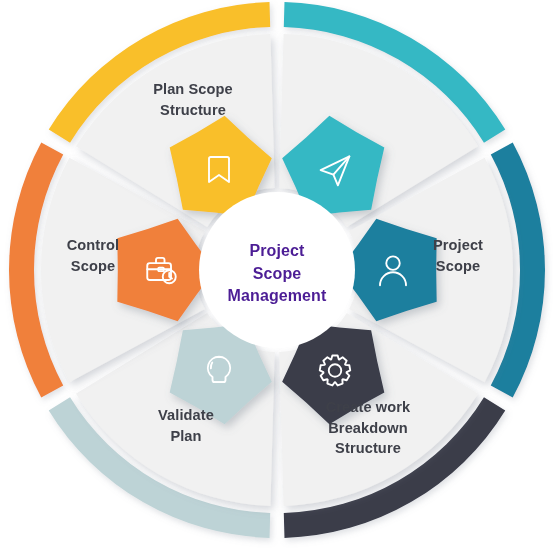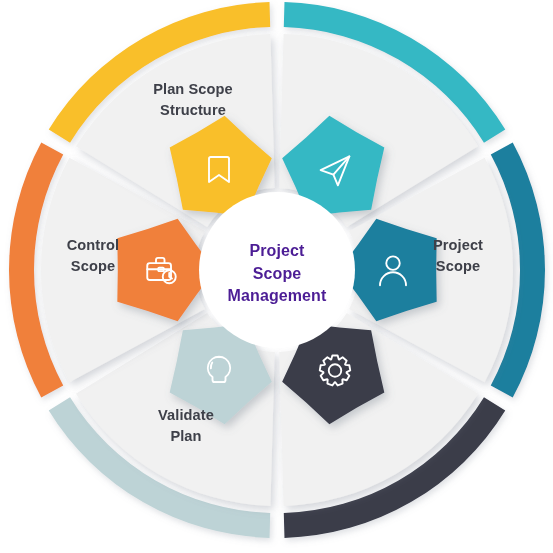--- a/index.html
+++ b/index.html
@@ -113,20 +113,23 @@
           <path d="M-2.97 -8.92 L-2.12 -12.01 L2.12 -12.01 L2.97 -8.92 L3.46 -8.74 L6.10 -10.57 L9.35 -7.84 L8.01 -4.93 L8.27 -4.47 L11.46 -4.17 L12.20 0.00 L9.30 1.37 L9.21 1.89 L11.46 4.17 L9.35 7.84 L6.24 7.03 L5.84 7.37 L6.10 10.57 L2.12 12.01 L0.26 9.40 L-0.26 9.40 L-2.12 12.01 L-6.10 10.57 L-5.84 7.37 L-6.24 7.03 L-9.35 7.84 L-11.46 4.17 L-9.21 1.89 L-9.30 1.37 L-12.20 0.00 L-11.46 -4.17 L-8.27 -4.47 L-8.01 -4.93 L-9.35 -7.84 L-6.10 -10.57 L-3.46 -8.74 Z"></path>
           <circle cx="0" cy="0" r="5"></circle>
         </g>
       </g>
   </svg>
 
   <div class="seg-label" id="lbl-0">Plan Scope
 Structure</div>
   <div class="seg-label" id="lbl-2">Project
 Scope</div>
+  <div class="seg-label" id="lbl-3">Create work
+Breakdown
+Structure</div>
   <div class="seg-label" id="lbl-4">Validate
 Plan</div>
   <div class="seg-label" id="lbl-5">Control
 Scope</div>
 
   <div class="center-label">Project
 Scope
 Management</div>
 </div>
 

